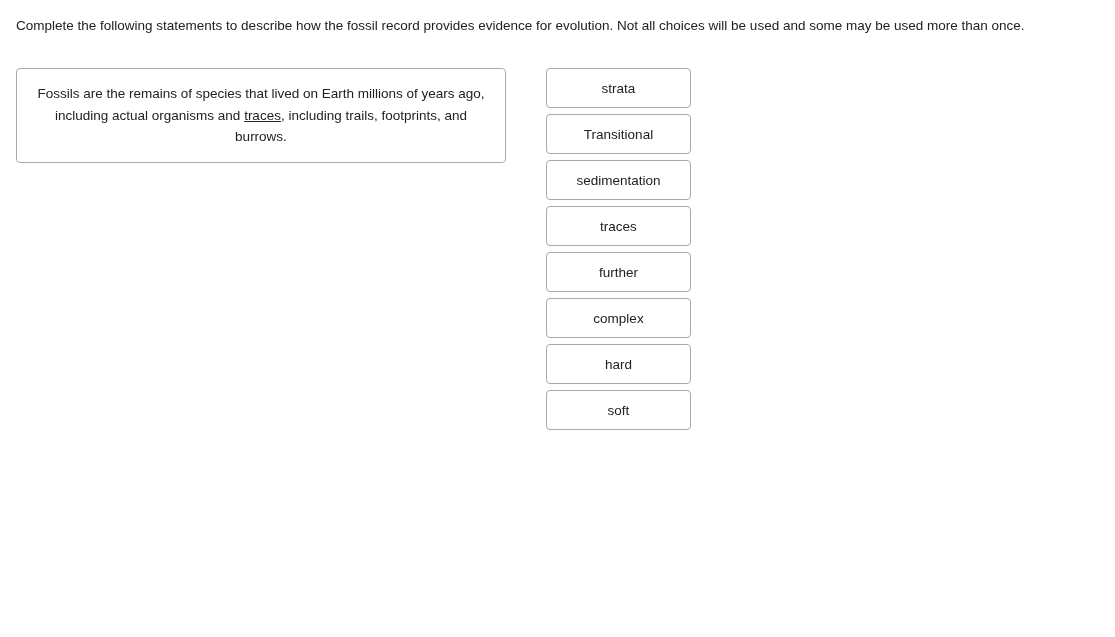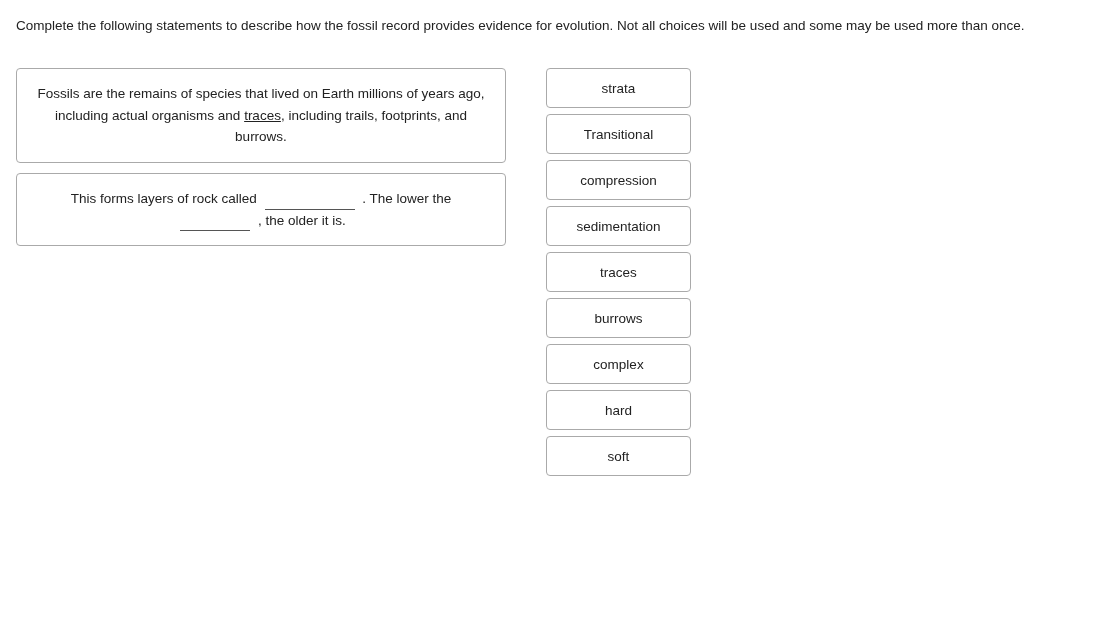--- a/index.html
+++ b/index.html
@@ -82,33 +82,29 @@
 <p class="instructions">Complete the following statements to describe how the fossil record provides evidence for evolution. Not all choices will be used and some may be used more than once.</p>
 
 <div class="main-layout">
   <div class="statements-col">
 
     <div class="statement-box">
       Fossils are the remains of species that lived on Earth millions of years ago, including actual organisms and <u>traces</u>, including trails, footprints, and burrows.
     </div>
 
 
-    <div class="statement-box">
-      This forms layers of rock called <span class="blank"></span> . The lower the <span class="blank blank-short"></span> , the older it is.
-    </div>
 
 
 
 
   </div>
 
   <div class="choices-col">
     <div class="choice-box">strata</div>
     <div class="choice-box">Transitional</div>
-    <div class="choice-box">compression</div>
     <div class="choice-box">sedimentation</div>
     <div class="choice-box">traces</div>
-    <div class="choice-box">burrows</div>
+    <div class="choice-box">further</div>
     <div class="choice-box">complex</div>
     <div class="choice-box">hard</div>
     <div class="choice-box">soft</div>
   </div>
 </div>
 
 </body></html>

